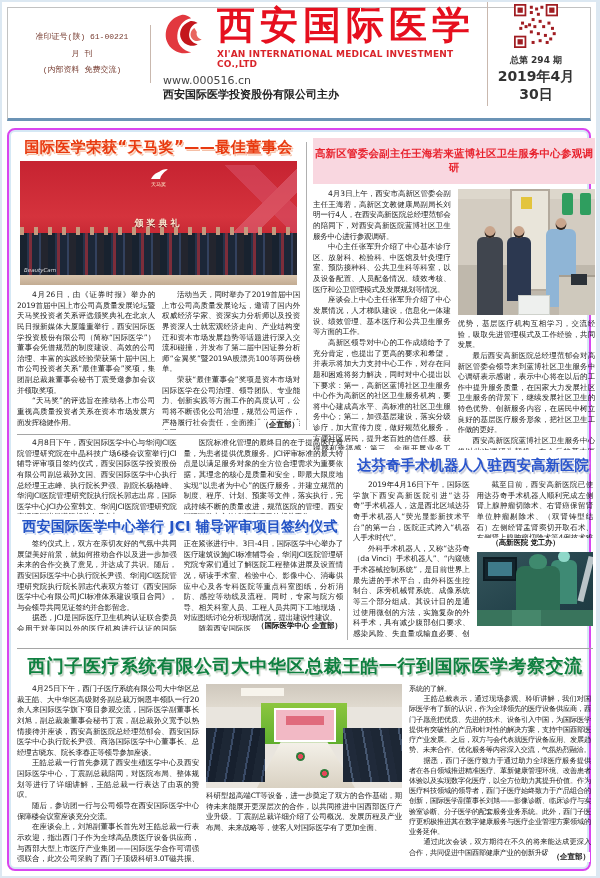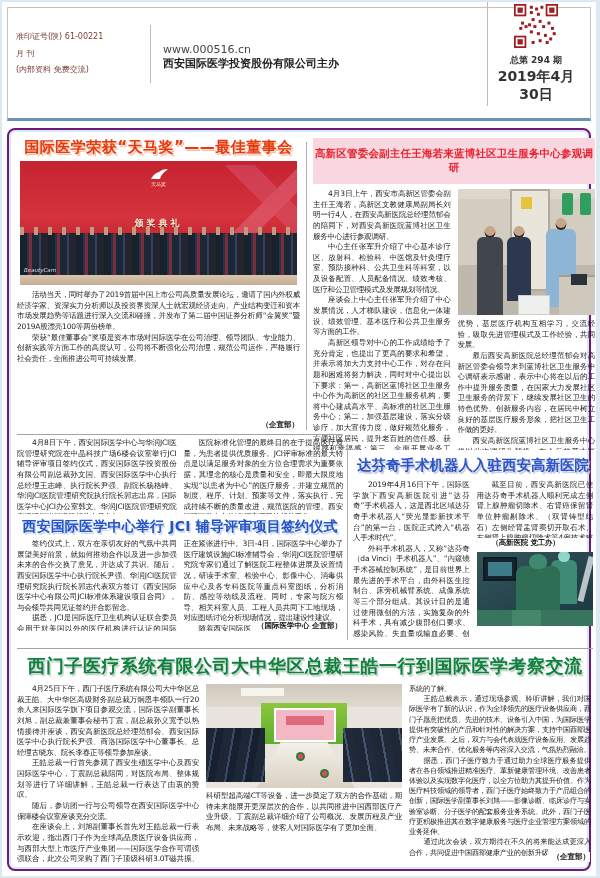--- a/index.html
+++ b/index.html
@@ -3,37 +3,37 @@
 <meta charset="utf-8">
 <style>
   html,body{margin:0;padding:0;width:600px;height:878px;overflow:hidden;
     font-family:"DejaVu Sans","Liberation Sans",sans-serif;background:#dce8f2;}
   .sheet{position:absolute;left:2px;top:2px;width:594px;height:874px;background:#ffffff;}
 
   
   header{position:absolute;left:5px;top:5px;right:5px;height:114px;background:#fff;
     border:1px solid #c2c2c2;border-bottom:3px solid #6b93b5;box-sizing:border-box;}
   .mh-top{display:flex;align-items:center;height:84px;padding:4px 6px 0 6px;}
-  .mh-left{width:132px;color:#7a4035;font-size:8px;line-height:2.1;
-    border-right:1px solid #c9b8ae;padding:4px 2px;}
+  .mh-left{width:132px;text-align:center;color:#7a4035;font-size:8px;line-height:2.1;
+    border-right:1px solid #c9b8ae;padding:4px 2px;font-family:Liberation Mono, monospace;}
   .mh-center{flex:1;padding:0 6px;}
   .logo-row{display:flex;align-items:center;justify-content:center;gap:8px;}
   .np-title{margin:0;font-size:38px;font-weight:bold;color:#e60f1e;letter-spacing:5px;line-height:1.05;}
   .np-en{font-size:9px;font-weight:bold;color:#d9252b;letter-spacing:0.2px;margin-top:3px;}
   .sub-row{display:flex;justify-content:flex-end;font-size:11px;color:#444;margin-top:5px;padding:0 6px;flex-direction:column;}
   .sub-row .org{color:#222;font-weight:bold;}
   .mh-right{width:96px;text-align:center;border-left:1px solid #c9b8ae;padding:2px 0;}
   .issue{font-size:9px;font-weight:bold;color:#333;margin-top:2px;}
   .idate{font-size:14px;font-weight:bold;color:#333;margin-top:1px;}
   .mh-bottom{border-top:1px solid #9a9a9a;display:flex;justify-content:space-between;
     font-size:8px;color:#9a4a3c;padding:4px 8px 3px 8px;margin-top:6px;}
 
   
   .frame{position:absolute;left:5px;top:126px;right:5px;bottom:5px;background:#fff;
-    border:2px solid #701a75;border-radius:8px;box-shadow:0 0 0 2px #d5e8f5 inset;}
+    border:2px solid #d946ef;border-radius:8px;box-shadow:0 0 0 2px #d5e8f5 inset;}
   .art{position:absolute;overflow:hidden;}
   .divider-h{position:absolute;border-top:1px solid #a5a5a5;height:0;}
   .divider-v{position:absolute;border-left:1px solid #b0b0b0;width:0;}
 
   
   .cols{display:flex;gap:7px;}
   .col{flex:1;position:relative;overflow:hidden;padding-bottom:1px;}
   .col p{margin:0;font-size:7.5px;line-height:1.42;letter-spacing:-0.2px;color:#1c1c1c;
     text-align:justify;text-indent:2em;}
   .attr-abs{position:absolute;right:1px;bottom:0;background:#fff;font-weight:bold;
@@ -141,20 +141,33 @@
 <div class="sheet">
 
   <header>
     <div class="mh-top">
       <div class="mh-left">
         <div>准印证号(陕) 61-00221</div>
         <div>月  刊</div>
         <div>(内部资料  免费交流)</div>
       </div>
       <div class="mh-center">
+        <div class="logo-row">
+          <span>
+            <svg width="52" height="52" viewBox="0 0 64 64">
+              <path d="M30 6 C14 10 8 26 12 38 C16 50 30 56 42 52 C32 50 24 42 25 31 C26 20 32 12 42 10 C38 7 34 5 30 6Z" fill="#e2383f"></path>
+              <path d="M40 14 C30 18 26 28 30 36 C34 44 44 46 50 42 C42 40 38 34 40 27 C41 21 45 17 50 16 C47 14 43 13 40 14Z" fill="#c4161c"></path>
+              <path d="M46 22 C41 25 40 31 43 35 C46 39 52 39 55 36 C50 35 48 31 49 27 Z" fill="#e8665f"></path>
+            </svg>
+          </span>
+          <span>
+            <h1 class="np-title">西安国际医学</h1>
+            <div class="np-en">XI'AN INTERNATIONAL MEDICAL INVESTMENT CO.,LTD</div>
+          </span>
+        </div>
         <div class="sub-row">
           <span>www.000516.cn</span>
           <span class="org">西安国际医学投资股份有限公司主办</span>
         </div>
       </div>
       <div class="mh-right">
         <span>
           <svg width="44" height="44" viewBox="0 0 25 25">
             <rect x="0" y="0" width="25" height="25" fill="#fff"></rect>
             <g fill="#a01d22">
@@ -215,20 +228,24 @@
             </svg>
           <span>天马奖</span>
         </div>
         <div class="pa-line2">颁奖典礼</div>
         <div class="pa-people"></div>
         <div class="pa-floor"></div>
         <span class="pa-wm">BeautyCam</span>
       </div>
       <div class="cols body-a">
         <div class="col">
+          <p>4月26日，由《证券时报》举办的2019首届中国上市公司高质量发展论坛暨天马奖投资者关系评选颁奖典礼在北京人民日报新媒体大厦隆重举行，西安国际医学投资股份有限公司（简称“国际医学”）董事会凭借规范的制度建设、高效的公司治理、丰富的实践经验荣获第十届中国上市公司投资者关系“最佳董事会”奖项，集团副总裁兼董事会秘书丁震受邀参加会议并领取奖项。</p>
+          <p>“天马奖”的评选旨在推动各上市公司重视高质量投资者关系在资本市场发展方面发挥稳健作用。</p>
+        </div>
+        <div class="col">
           <p>活动当天，同时举办了2019首届中国上市公司高质量发展论坛，邀请了国内外权威经济学家、资深实力分析师以及投资界资深人士就宏观经济走向、产业结构变迁和资本市场发展趋势等话题进行深入交流和碰撞，并发布了第二届中国证券分析师“金翼奖”暨2019A股漂亮100等两份榜单。</p>
           <p>荣获“最佳董事会”奖项是资本市场对国际医学在公司治理、领导团队、专业能力、创新实践等方面工作的高度认可，公司将不断强化公司治理，规范公司运作，严格履行社会责任，全面推进公司可持续发展。</p>
           <span class="attr-abs">（企宣部）</span>
         </div>
       </div>
     </article>
 
     <div class="divider-v" style="left:297px;top:12px;height:288px;"></div>
 
     <article class="art art-b">

